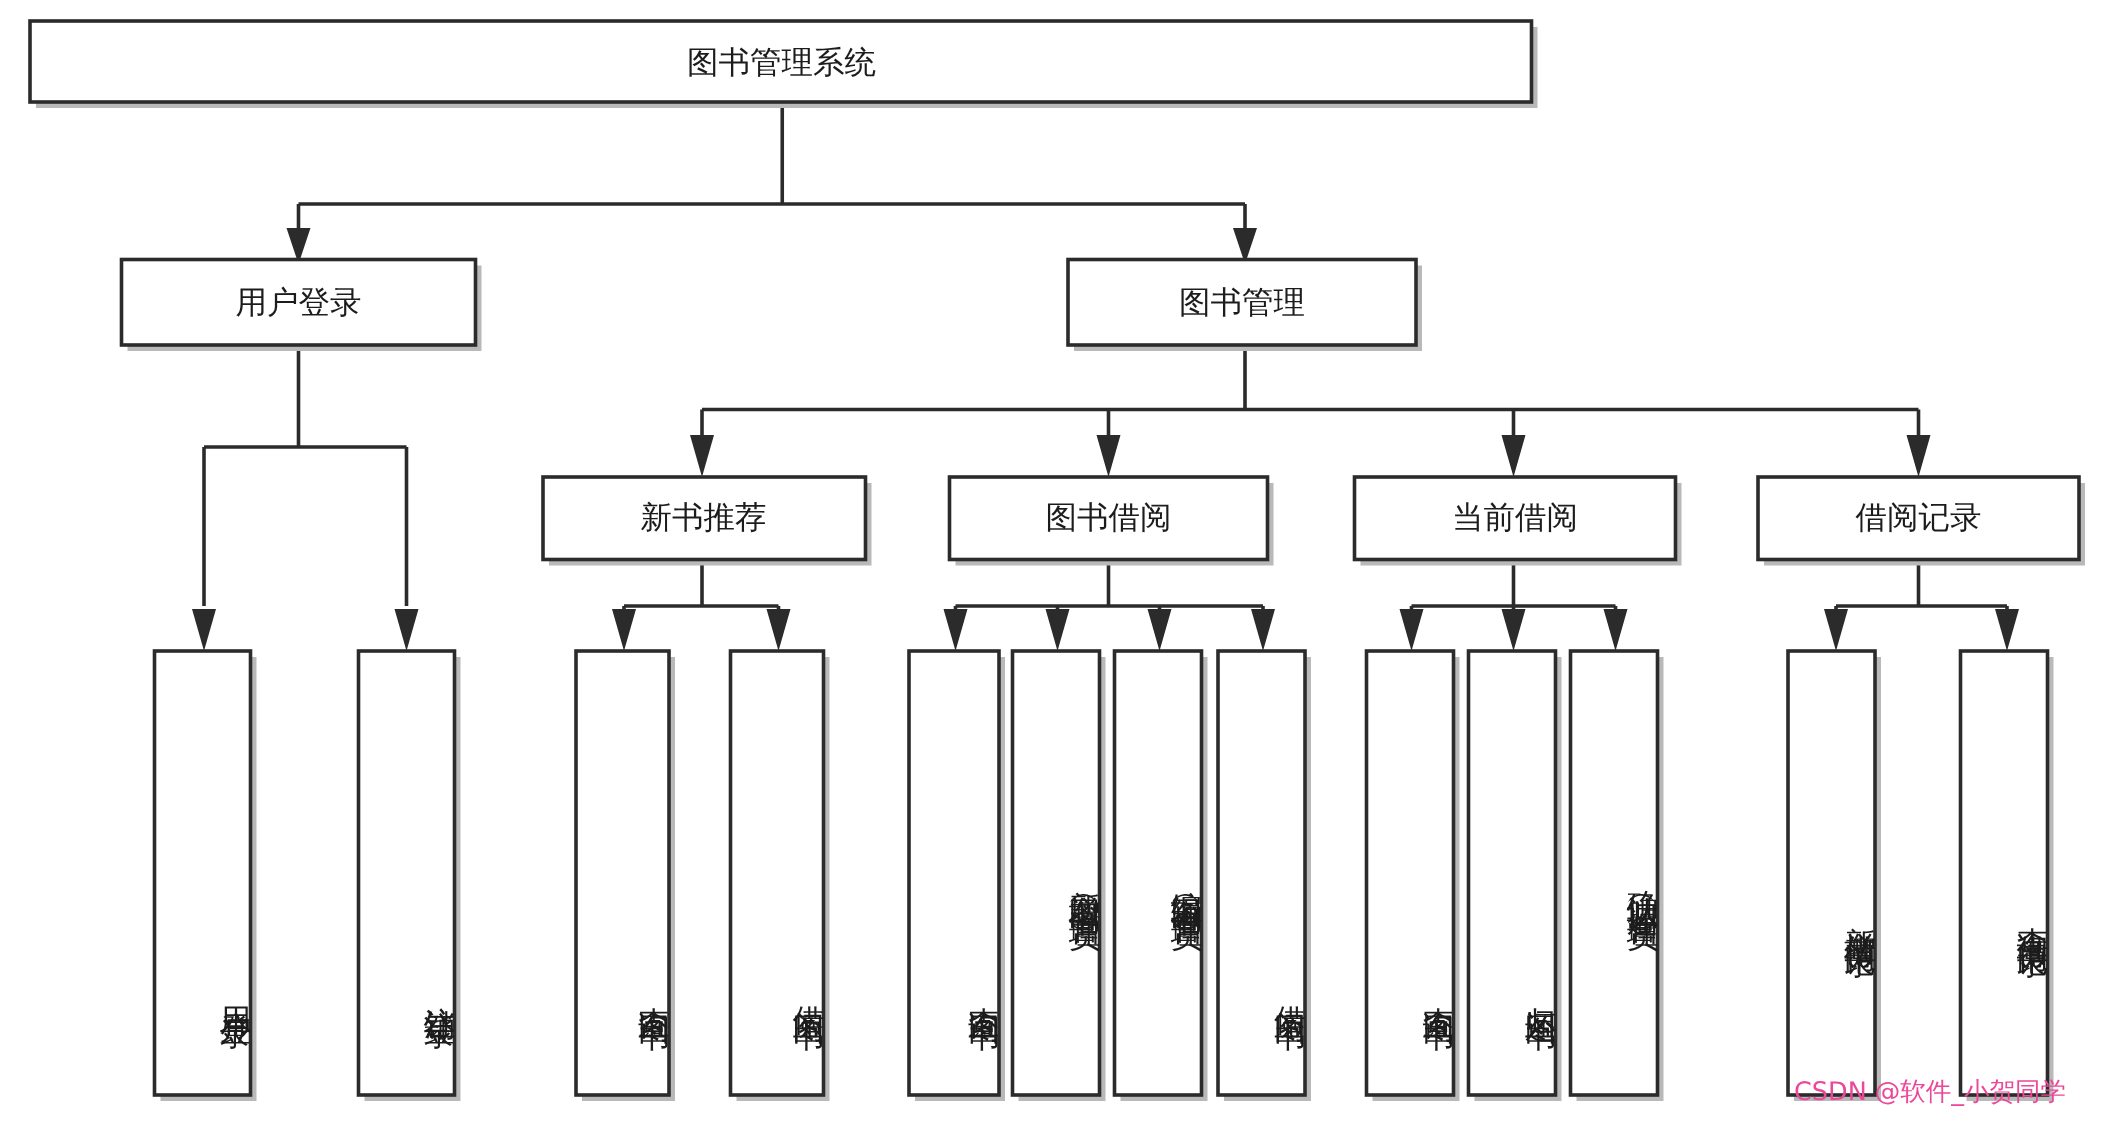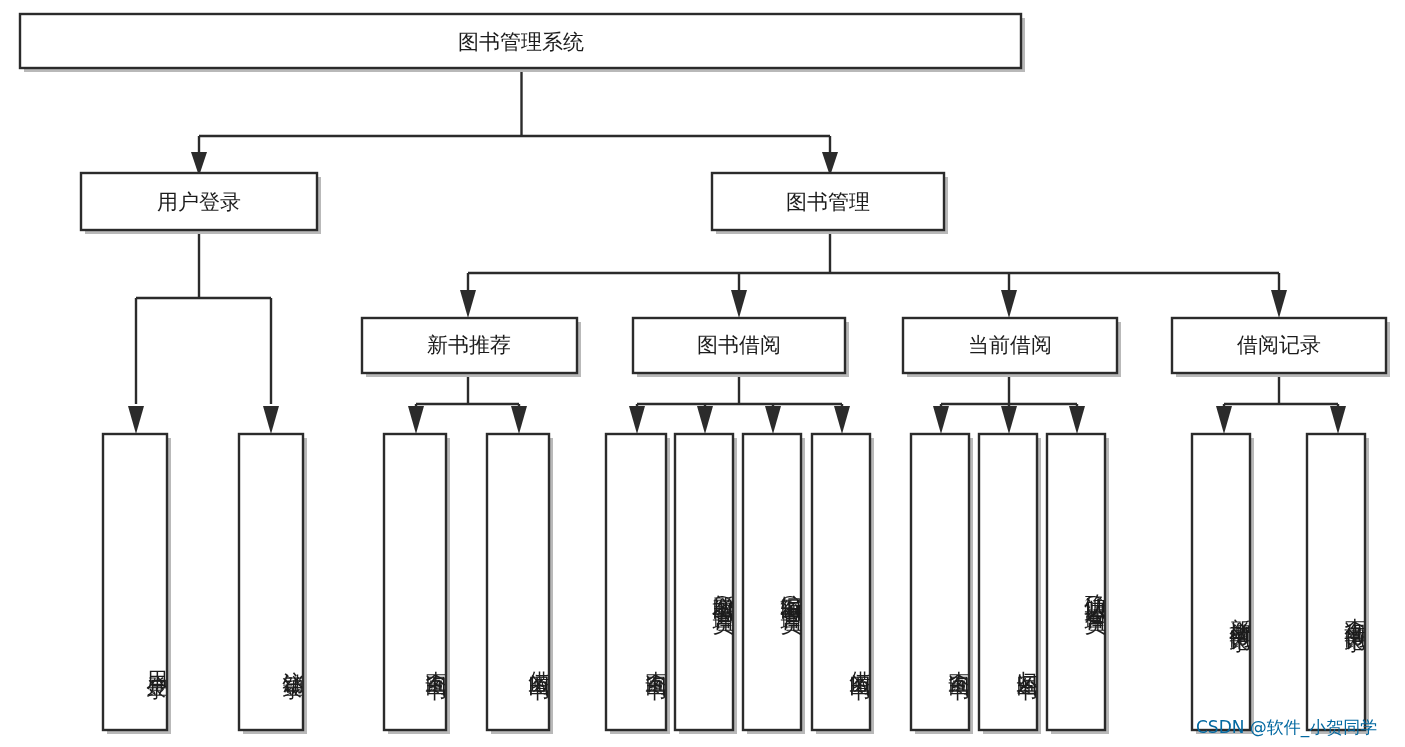--- a/index.html
+++ b/index.html
@@ -29,21 +29,21 @@
     white-space:nowrap;
     display:flex;
     align-items:flex-start;
     justify-content:center;
     pointer-events:none;
   }
   .watermark{
     position:absolute;
     font-family:"DejaVu Sans","Liberation Sans",sans-serif;
     font-size:17px;
-    color:#0369a1;
+    color:#ec4899;
     white-space:nowrap;
     left:1196px;top:716px;
   }
 </style>
 </head>
 <body>
 
 <div id="diagram-root">
 
   <svg class="canvas" viewBox="0 0 1405 747">

